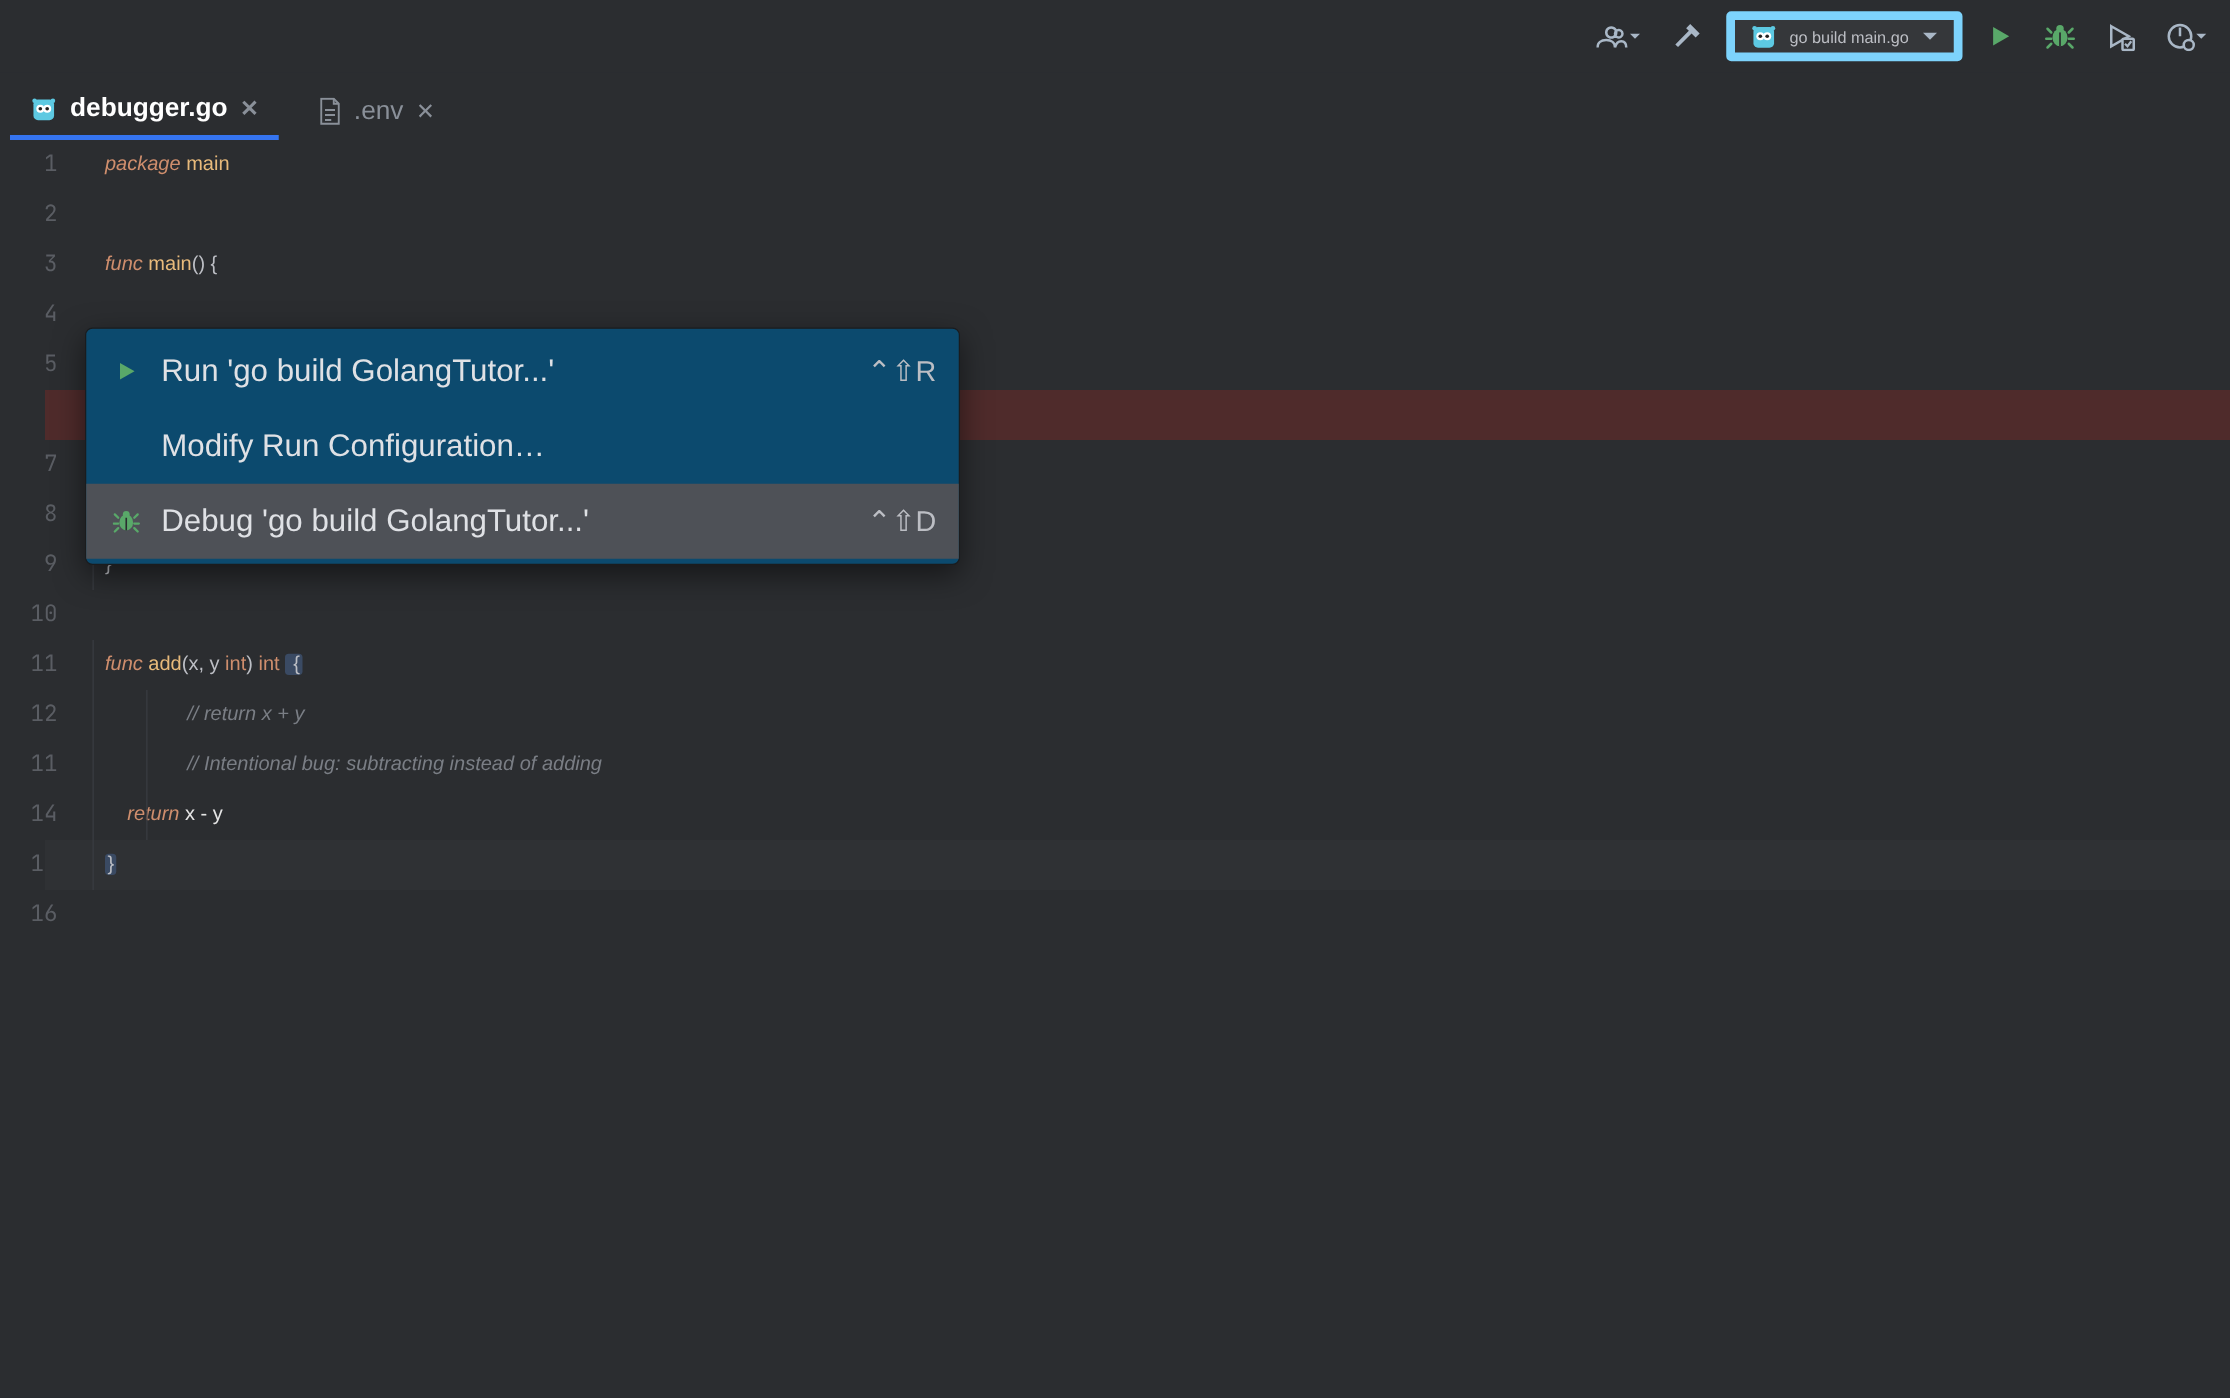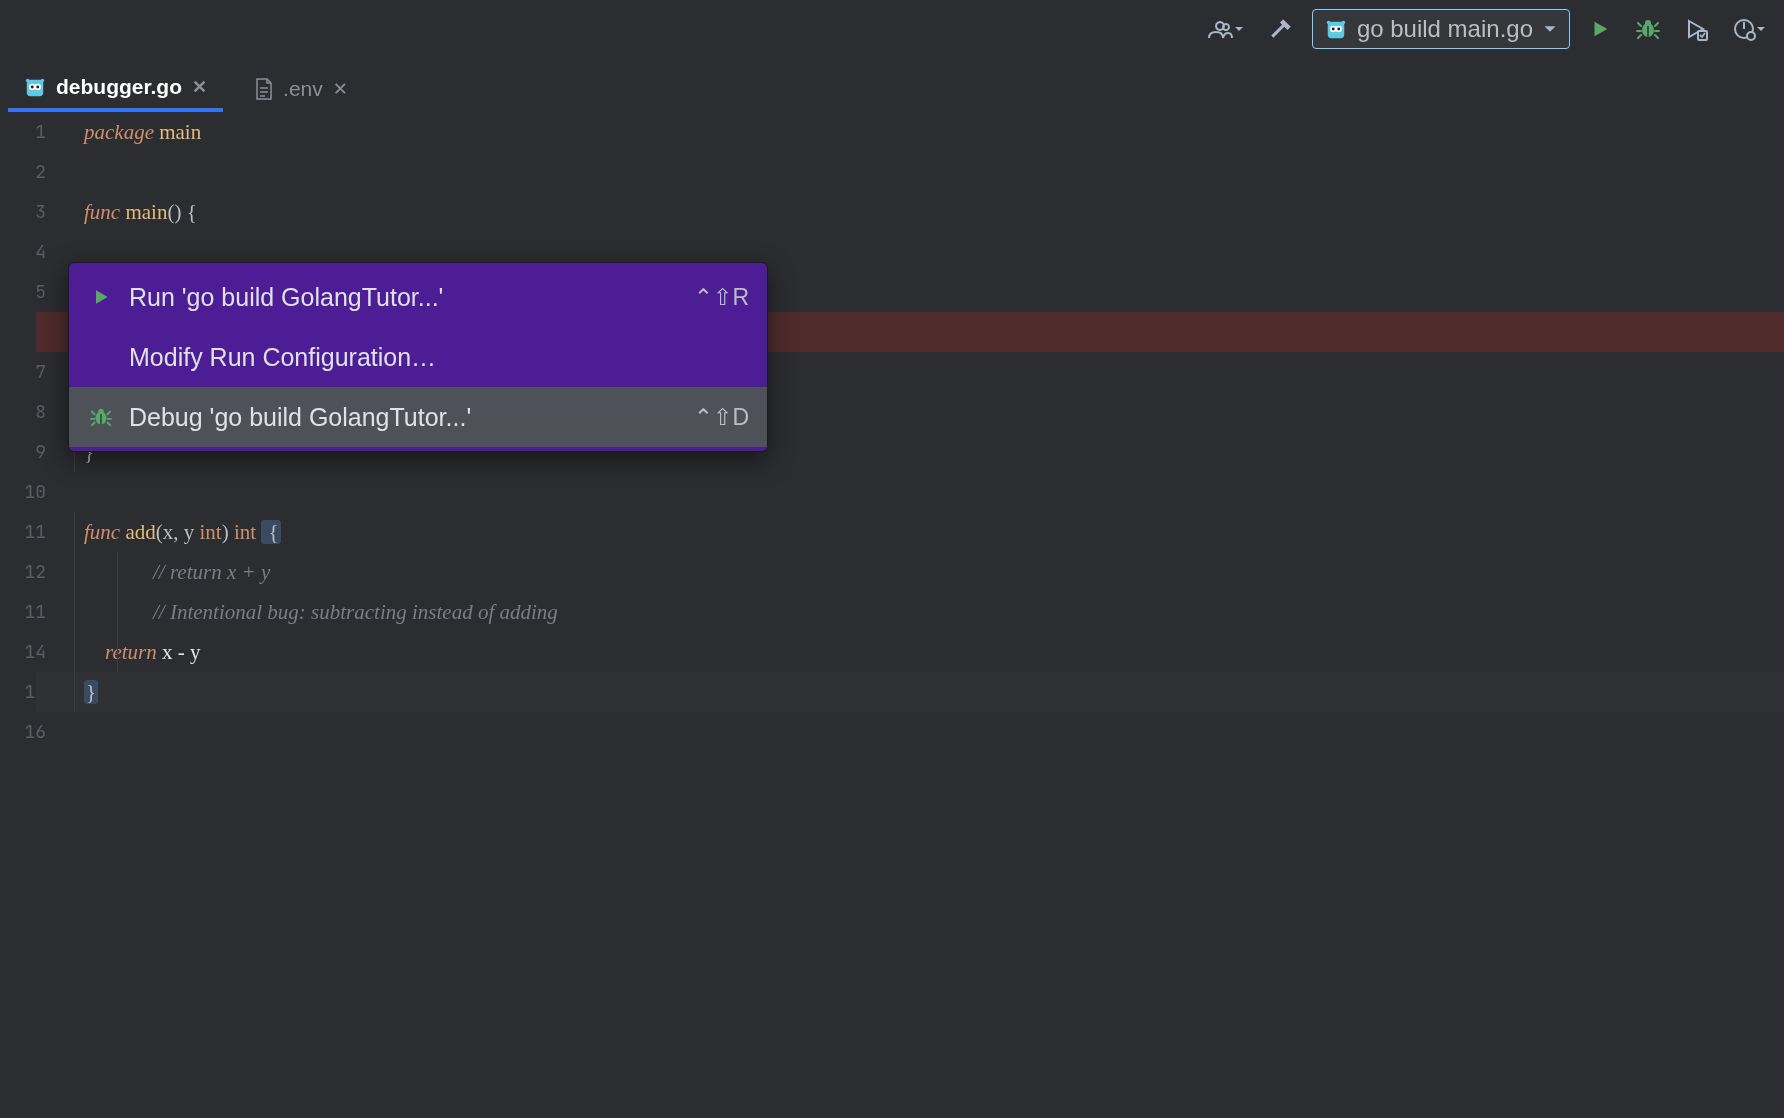--- a/index.html
+++ b/index.html
@@ -32,24 +32,24 @@
     padding: 0 6px;
     color: #a9b7c6;
     cursor: pointer;
   }
   .run-config {
     display: flex;
     align-items: center;
     gap: 10px;
     height: 40px;
     padding: 0 12px;
-    border: 1px solid #7dd3fc;
+    border: 7px solid #7dd3fc;
     background: #35373a;
     border-radius: 4px;
-    font-size: 24px;
+    font-size: 13px;
     color: #bcbec4;
     cursor: pointer;
   }
   .run-config svg { flex-shrink: 0; }
 
   
   .tabbar {
     display: flex;
     align-items: flex-end;
     height: 54px;
@@ -90,22 +90,22 @@
     line-height: 40px;
     color: #5a5d63;
     user-select: none;
   }
   .gutter > div {
     height: 40px;
     position: relative;
   }
   .code {
     flex: 1;
-    font-family: Liberation Serif, serif;
-    font-size: 21px;
+    font-family: Liberation Sans, sans-serif;
+    font-size: 16px;
     line-height: 40px;
     position: relative;
     padding-left: 24px;
   }
   .code-lines { position: relative; z-index: 1;}
   .code-line { height: 40px; white-space: pre; position: relative; }
   .ind-line { position:absolute; left:-10px; top:0; bottom:0; width:1px; background:#3a3d41; pointer-events:none; }
   .ind-line.l2 { left:33px; }
 
   .kw { color: #cf8e6d; font-style: italic; }
@@ -137,21 +137,21 @@
     background: #2f3134;
     z-index: 0;
   }
 
   
   .context-menu {
     position: absolute;
     left: 68px;
     top: 150px;
     width: 700px;
-    background: #4c1d95;
+    background: #0c4a6e;
     border: 1px solid #1a1c1e;
     border-radius: 6px;
     box-shadow: 0 8px 24px rgba(0,0,0,0.5);
     z-index: 10;
     padding: 4px 0;
   }
   .menu-item {
     display: flex;
     align-items: center;
     height: 60px;

